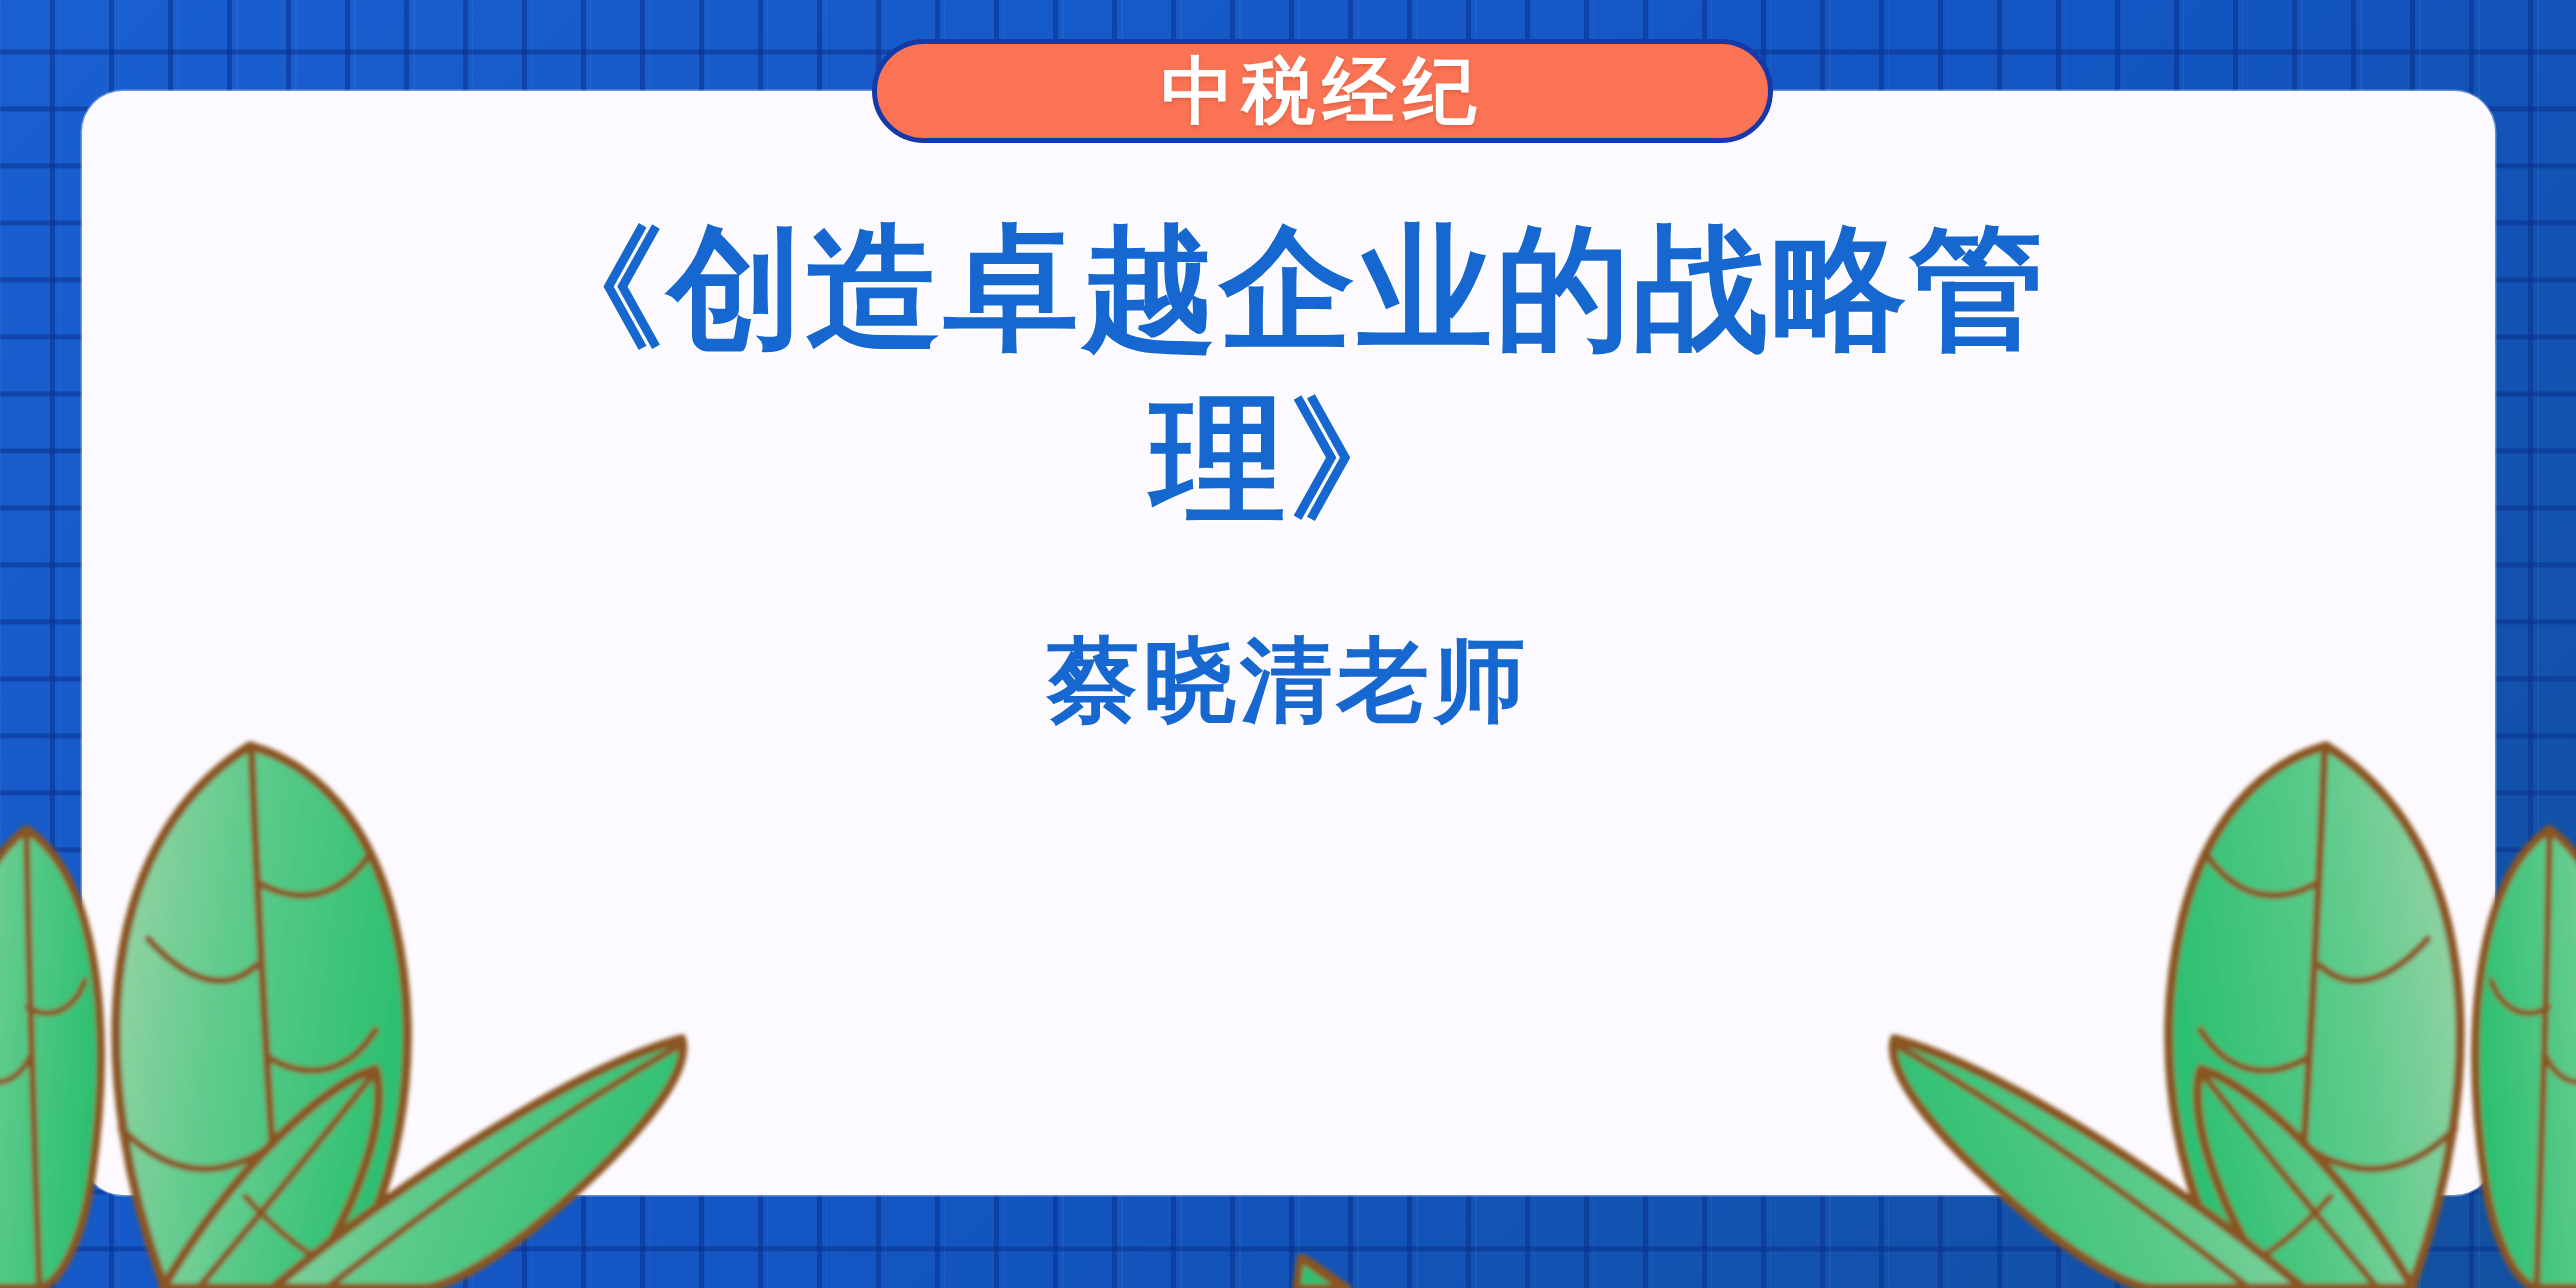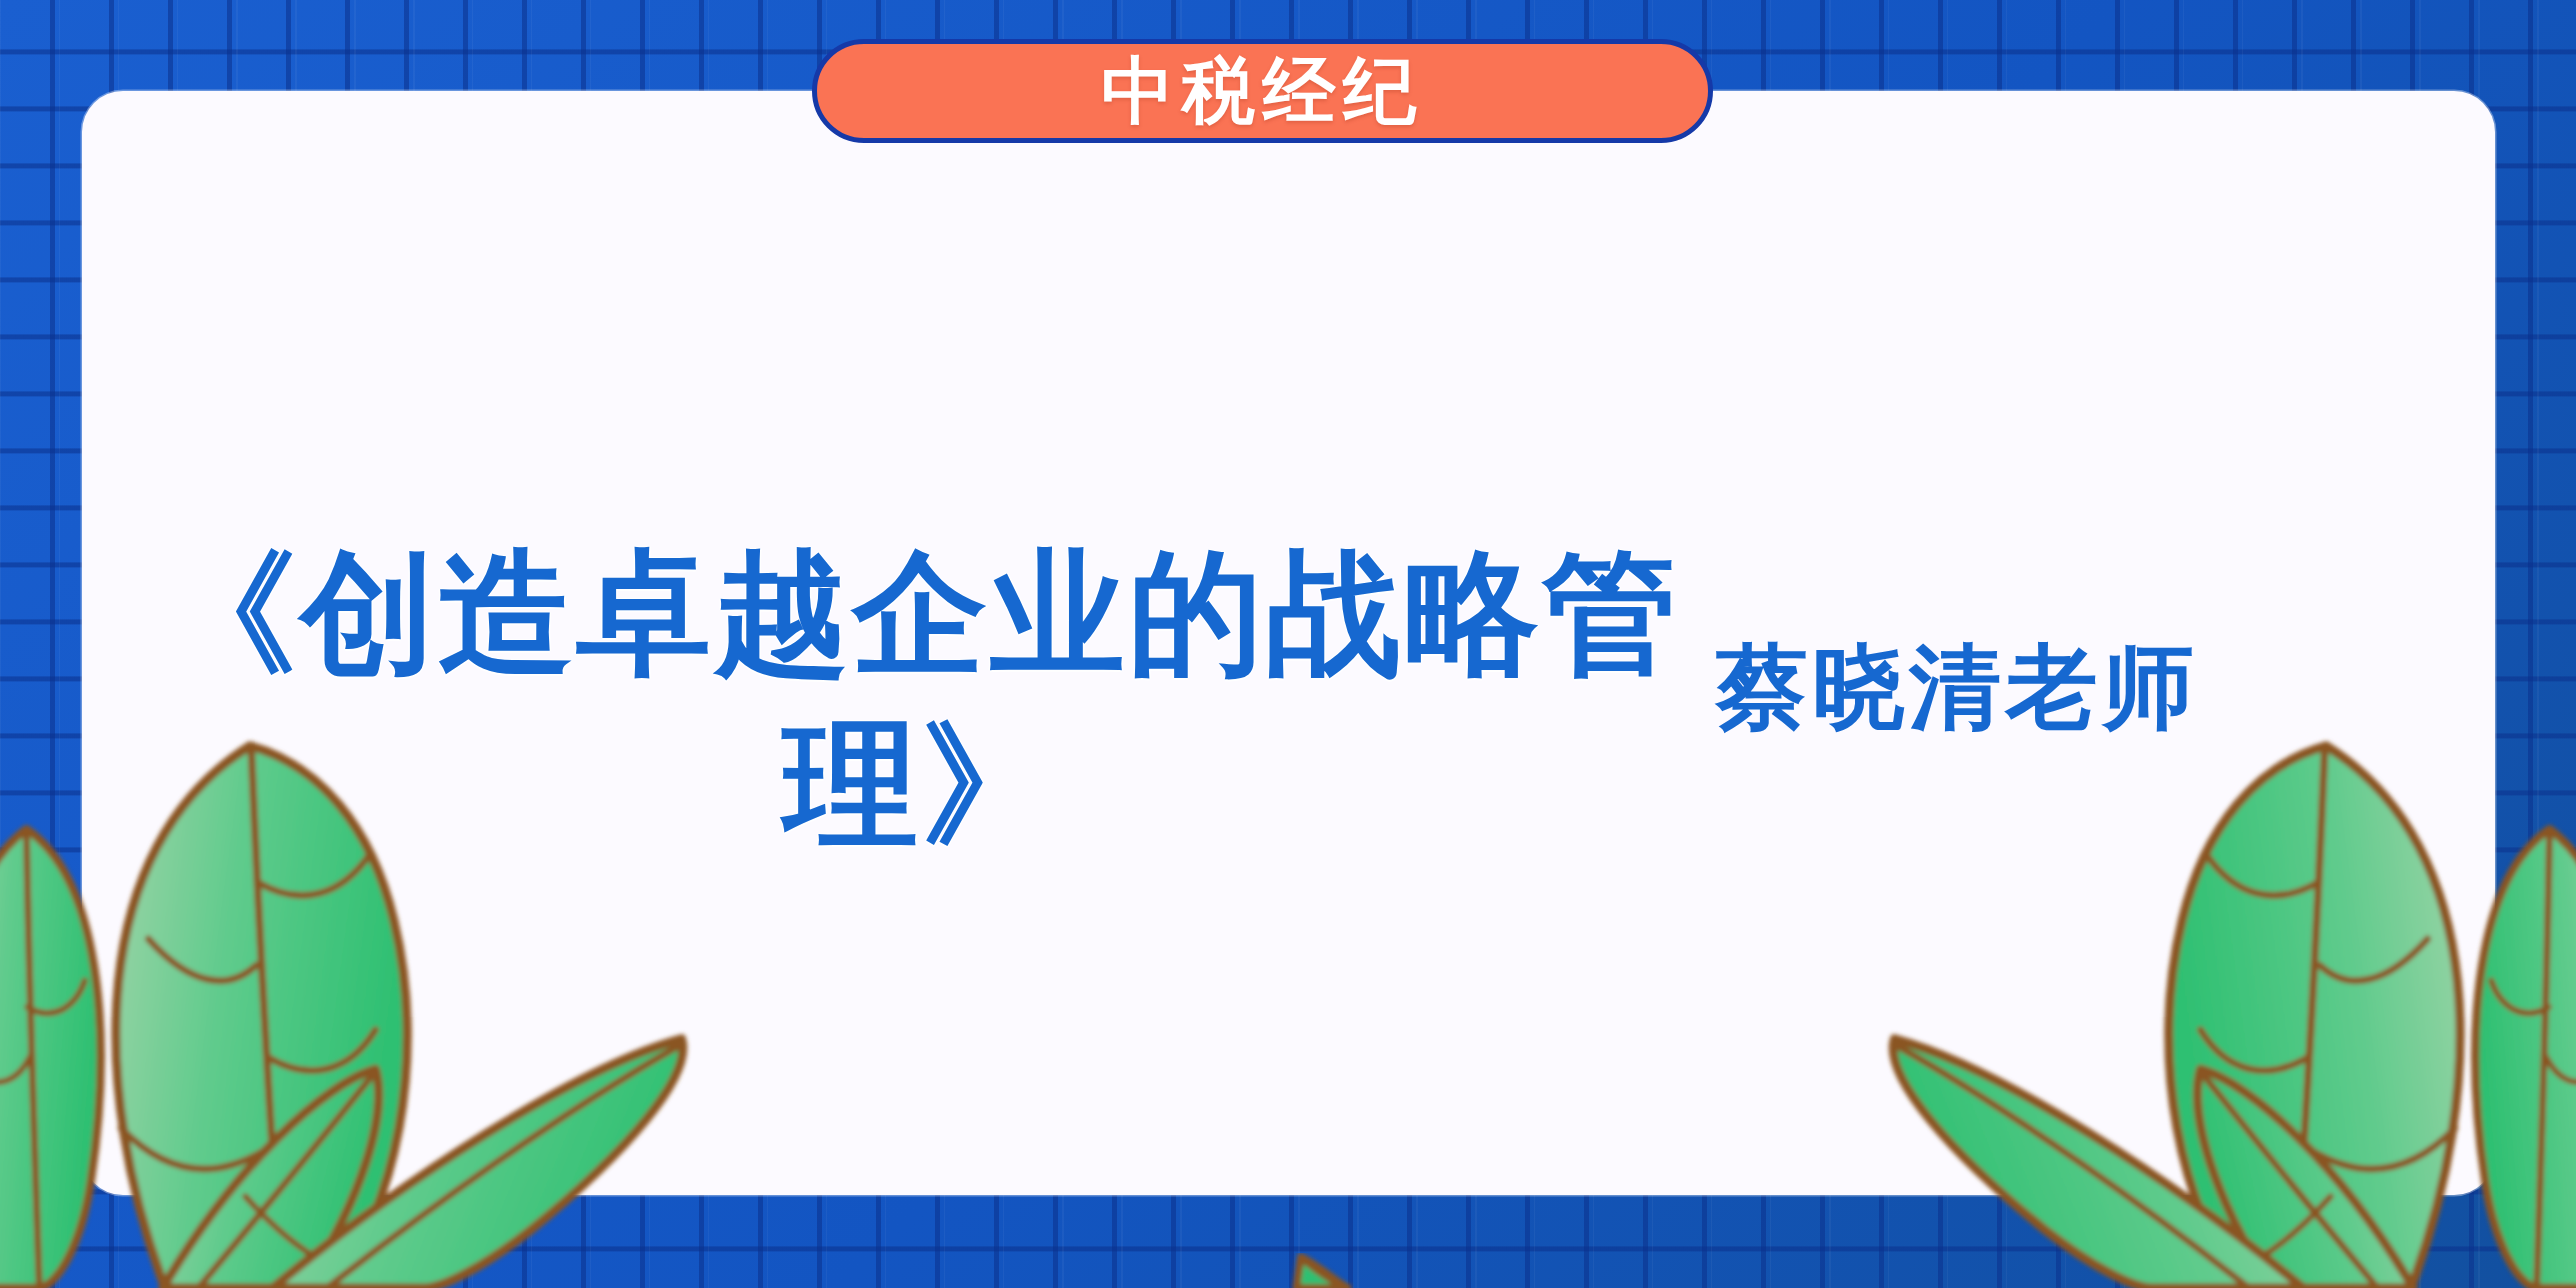--- a/index.html
+++ b/index.html
@@ -47,21 +47,21 @@
     width: 2413px;
     height: 1104px;
     background: #fcfaff;
     border-radius: 41px;
     box-shadow: 0 0 0 1.5px rgba(255,255,255,.35);
   }
 
   
   .badge {
     position: absolute;
-    left: 812px;
+    left: 872px;
     top: 39px;
     width: 901px;
     height: 104px;
     background: #fa7354;
     border: 5.3px solid #1539a8;
     border-radius: 68px;
     box-sizing: border-box;
     display: flex;
     align-items: center;
     justify-content: center;
@@ -80,26 +80,25 @@
   }
 
   
   .content {
     position: absolute;
     left: 82px;
     top: 91px;
     width: 2413px;
     height: 1104px;
     display: flex;
-    flex-direction: row;
+    flex-direction: column;
     align-items: center;
     justify-content: flex-start;
     z-index: 4;
     pointer-events: none;
-    padding-left: 44px;
   }
 
   .main-title {
     margin-top: 112px;
     width: 1590px;
     text-align: center;
     color: #1668d0;
     font-size: 135px;
     font-weight: 700;
     line-height: 1.27;

